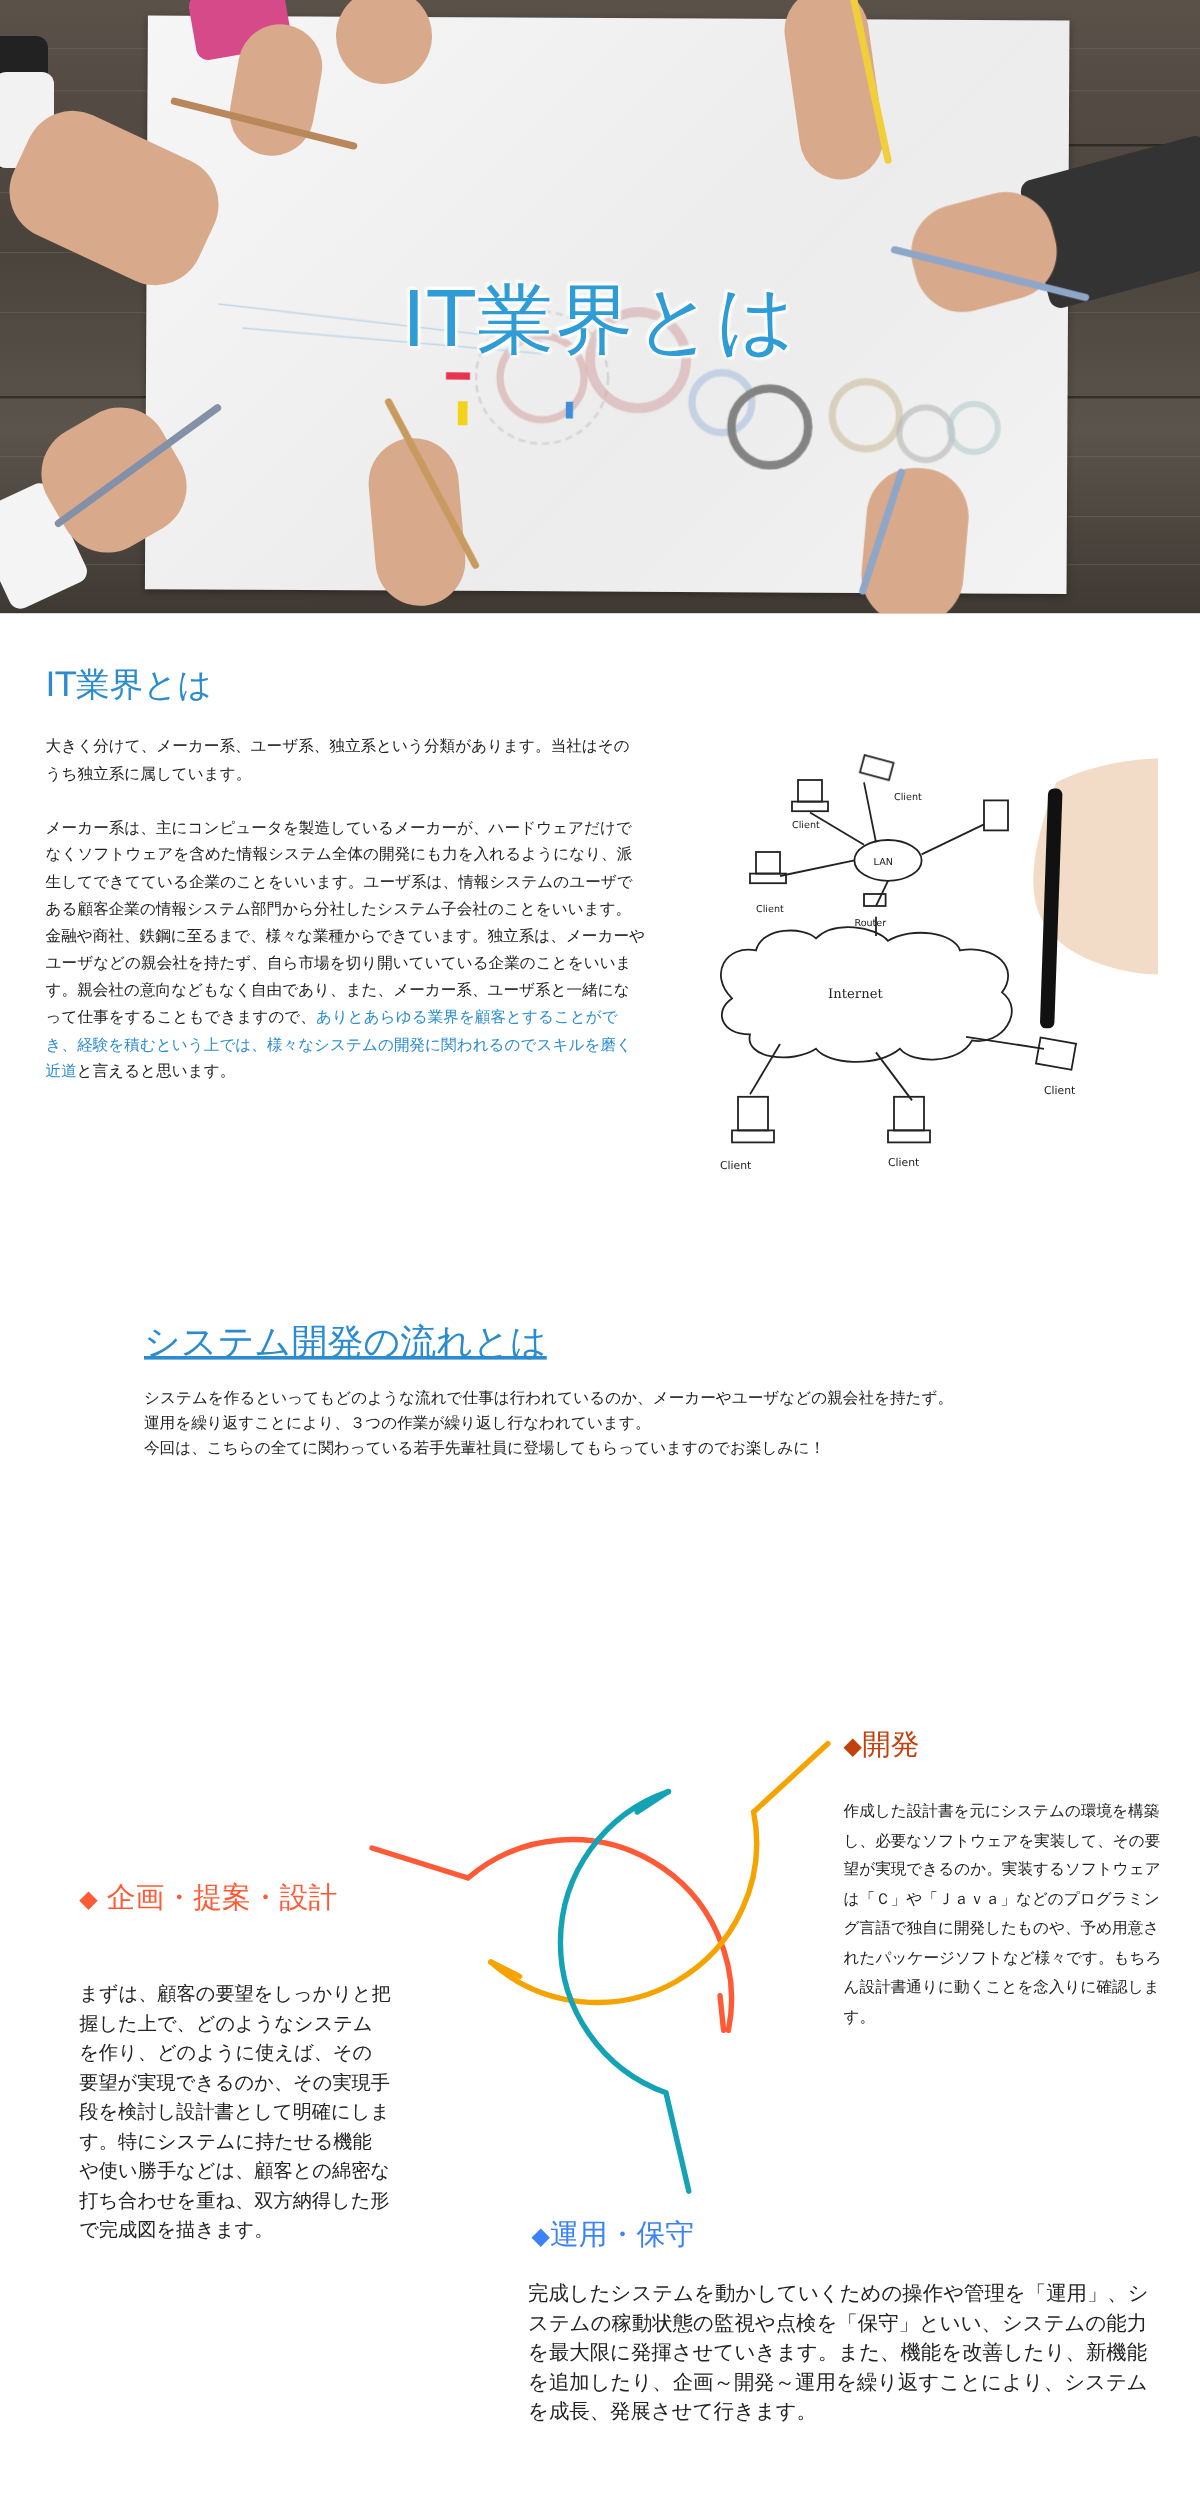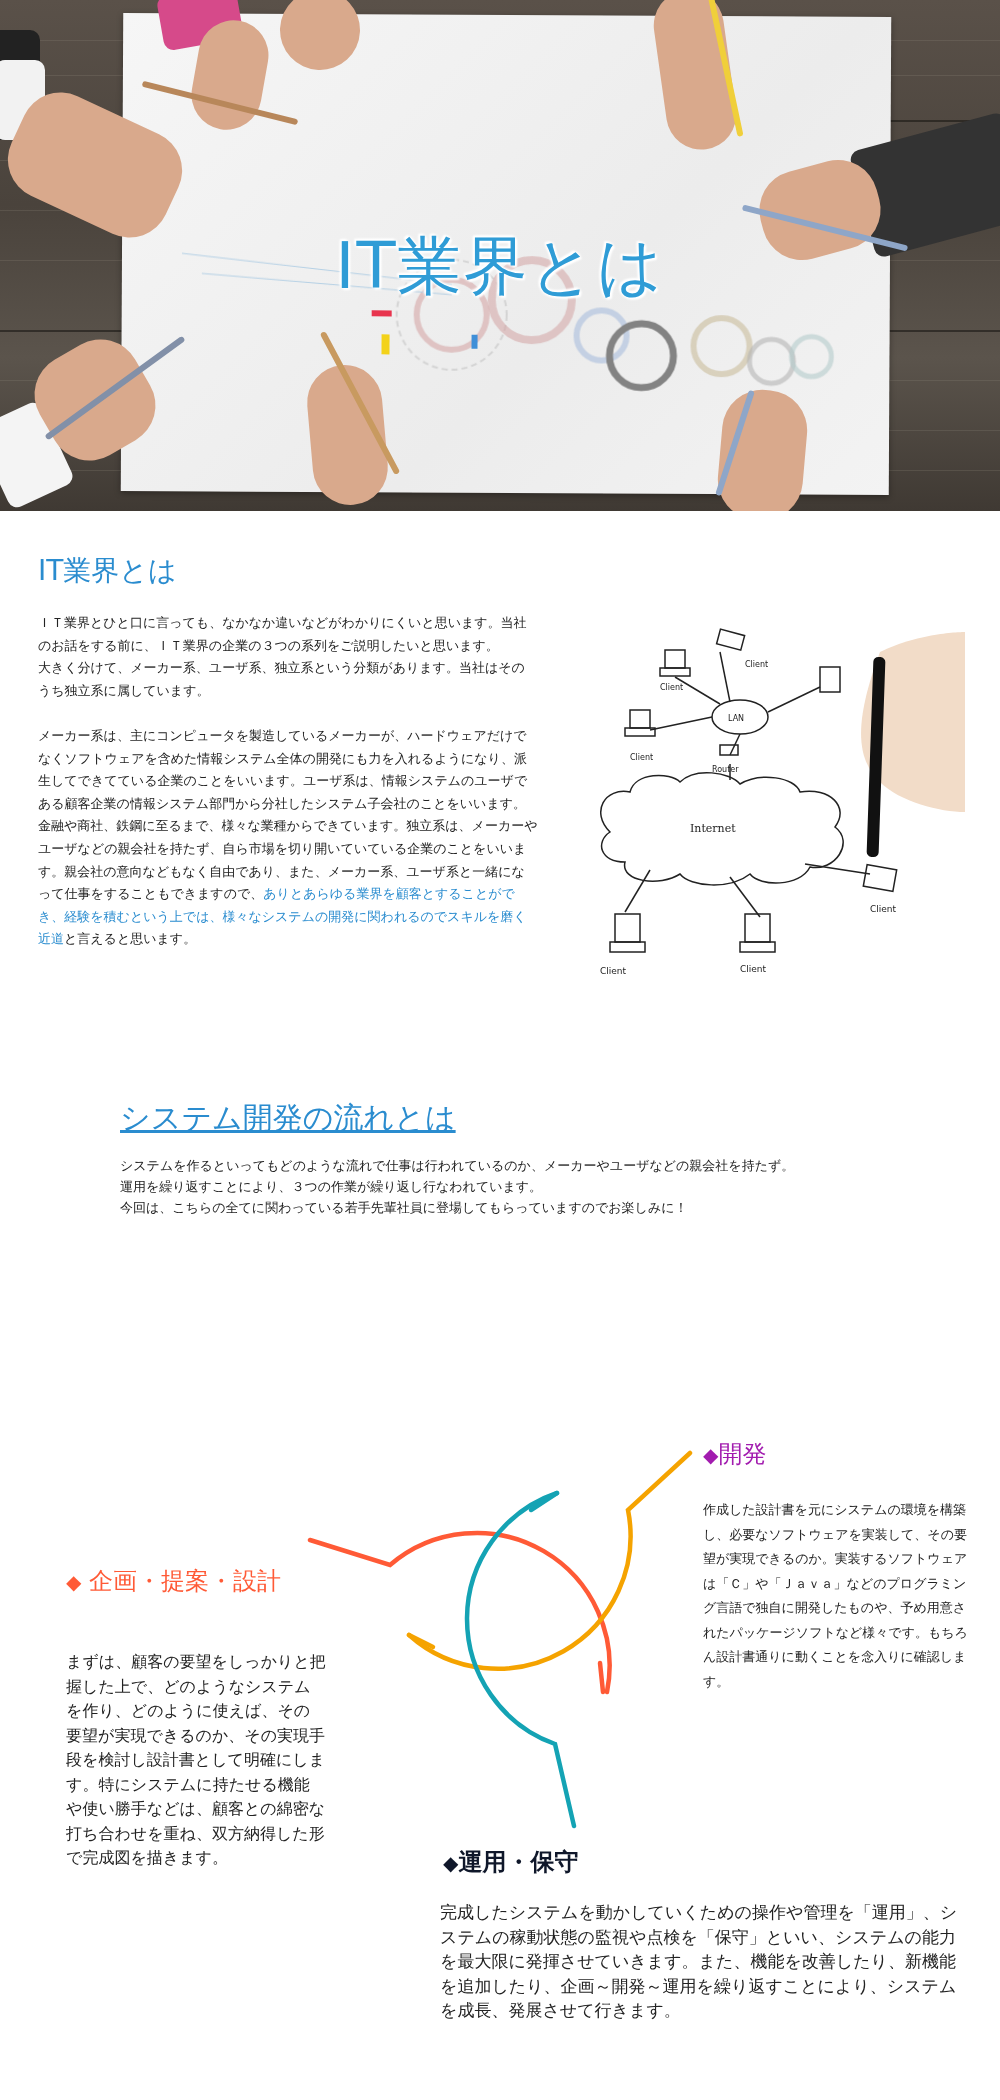--- a/index.html
+++ b/index.html
@@ -32,23 +32,23 @@
   
   #s2-title { left: 120px; top: 1098px; font-size: 30px; text-decoration: underline; }
   #s2-body { left: 120px; top: 1155px; width: 800px; font-size: 13px; line-height: 21px; }
   #s2-body p { margin: 0; }
 
   #cycle { left: 0; top: 1400px; width: 1000px; height: 500px; }
 
   .step-h { margin: 0; font-weight: normal; }
   #plan-title { left: 66px; top: 1570px; width: 250px; font-size: 24px; line-height: 22px; color: #ff5a36; }
   #plan-body { left: 66px; top: 1650px; width: 260px; font-size: 16px; line-height: 24.5px; }
-  #dev-title { left: 703px; top: 1438px; font-size: 24px; color: #a21caf; }
+  #dev-title { left: 703px; top: 1438px; font-size: 24px; color: #c2410c; }
   #dev-body { left: 703px; top: 1498px; width: 270px; font-size: 13px; line-height: 24.5px; }
-  #ops-title { left: 443px; top: 1846px; font-size: 24px; color: #0f172a; font-weight: bold; }
+  #ops-title { left: 443px; top: 1846px; font-size: 24px; color: #3b82f6; }
   #ops-body { left: 440px; top: 1900px; width: 530px; font-size: 17px; line-height: 24.5px; }
   .diamond { font-size: 20px; }
 </style>
 </head>
 <body>
 
 <div id="hero" class="abs">
   <div class="plank" style="top:120px"></div>
   <div class="plank" style="top:330px"></div>
   <div class="grain" style="top:40px"></div>
@@ -98,21 +98,20 @@
   <div class="pencil" style="left:740px;top:225px;width:170px;background:#8ea6c8;transform:rotate(14deg)"></div>
   <div class="pencil" style="left:30px;top:385px;width:170px;background:#8290a8;transform:rotate(-36deg)"></div>
   <div class="pencil" style="left:280px;top:400px;width:160px;background:#c89a60;transform:rotate(62deg)"></div>
   <div class="pencil" style="left:680px;top:440px;width:110px;background:#8ea6c8;transform:rotate(-72deg)"></div>
 
   <h1 id="hero-title" class="abs">IT業界とは</h1>
 </div>
 
 <h2 id="s1-title" class="abs h-blue">IT業界とは</h2>
 <div id="s1-body" class="abs">
-  <p>ＩＴ業界とひと口に言っても、なかなか違いなどがわかりにくいと思います。当社のお話をする前に、ＩＴ業界の企業の３つの系列をご説明したいと思います。</p>
   <p>大きく分けて、メーカー系、ユーザ系、独立系という分類があります。当社はそのうち独立系に属しています。</p>
   <div class="gap"></div>
   <p><span>メーカー系は、主にコンピュータを製造しているメーカーが、ハードウェアだけでなくソフトウェアを含めた情報システム全体の開発にも力を入れるようになり、派生してできてている企業のことをいいます。ユーザ系は、情報システムのユーザである顧客企業の情報システム部門から分社したシステム子会社のことをいいます。金融や商社、鉄鋼に至るまで、様々な業種からできています。独立系は、メーカーやユーザなどの親会社を持たず、自ら市場を切り開いていている企業のことをいいます。親会社の意向などもなく自由であり、また、メーカー系、ユーザ系と一緒になって仕事をすることもできますので、</span><span class="link-blue">ありとあらゆる業界を顧客とすることができ、経験を積むという上では、様々なシステムの開発に関われるのでスキルを磨く近道</span><span>と言えると思います。</span></p>
 </div>
 
 <div id="net-img" class="abs">
   <svg width="385" height="370" viewBox="0 0 385 370" fill="none" stroke="#222" stroke-width="1.5">
 
     <path d="M30 220 C10 200 25 175 50 180 C55 160 90 160 100 170 C115 155 150 160 160 172 C180 160 215 165 220 180 C250 175 270 195 255 215 C275 230 255 260 230 255 C220 275 180 275 170 262 C150 278 110 275 100 262 C80 275 40 270 45 250 C20 250 15 230 30 220 Z"></path>
     <text x="110" y="220" font-size="11" fill="#222" stroke="none" font-family="DejaVu Serif, serif">Internet</text>

